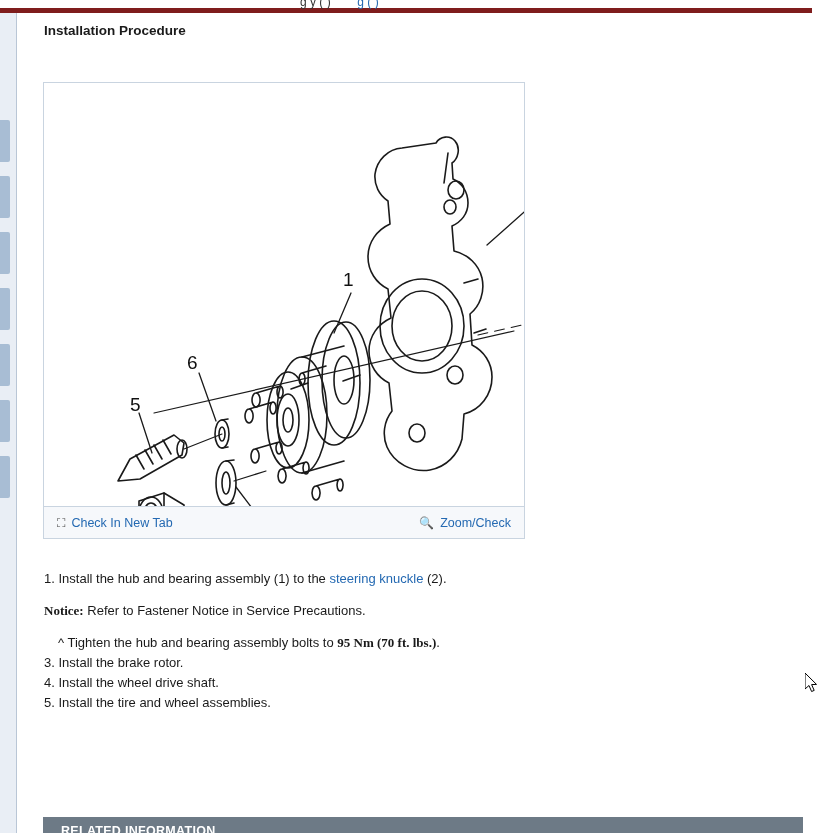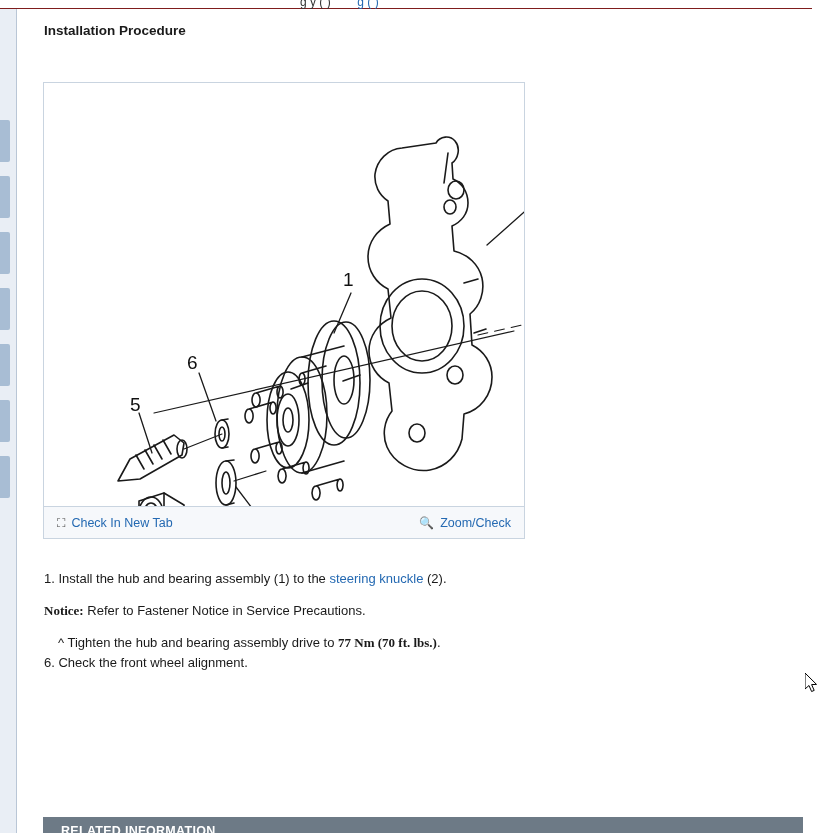--- a/index.html
+++ b/index.html
@@ -28,21 +28,21 @@
     left: 0;
     width: 10px;
     background: #a8bdd4;
     border-radius: 0 2px 2px 0;
   }
   .top-strip {
     position: absolute;
     left: 0; top: 0;
     width: 820px; height: 8px;
     background: #ffffff;
-    border-bottom: 1px solid #7f1d1d;
+    border-bottom: 5px solid #7f1d1d;
   }
   .cut-text {
     position: absolute;
     top: -5px;
     left: 300px;
     font-size: 12px;
     color: #333;
     white-space: nowrap;
   }
   .cut-text a { color: #2469b2; text-decoration: none; }
@@ -286,23 +286,25 @@
     <div class="steps">
       <div class="p">
         <span>1. Install the hub and bearing assembly (1) to the </span><a class="link" href="#">steering knuckle</a><span> (2).</span>
       </div>
 
       <div class="p">
         <b>Notice:</b><span> Refer to Fastener Notice in Service Precautions.</span>
       </div>
 
       <div class="sub tight">
-        <span>^  Tighten the hub and bearing assembly drive to </span><b>77 Nm (70 ft. lbs.)</b><span>.</span>
-      </div>
-      <div class="tight">6. Check the front wheel alignment.</div>
+        <span>^  Tighten the hub and bearing assembly bolts to </span><b>95 Nm (70 ft. lbs.)</b><span>.</span>
+      </div>
+      <div class="tight">3. Install the brake rotor.</div>
+      <div class="tight">4. Install the wheel drive shaft.</div>
+      <div class="tight">5. Install the tire and wheel assemblies.</div>
     </div>
 
     <div class="related">RELATED INFORMATION</div>
   </div>
 
   <div class="scroll-shadow"></div>
 
   <svg class="cursor" viewBox="0 0 14 20">
     <polygon points="0,0 0,16 4,12.5 6.6,18.5 9.2,17.4 6.6,11.6 11.5,11.4" fill="#ffffff" stroke="#000000" stroke-width="1"></polygon>
   </svg>

